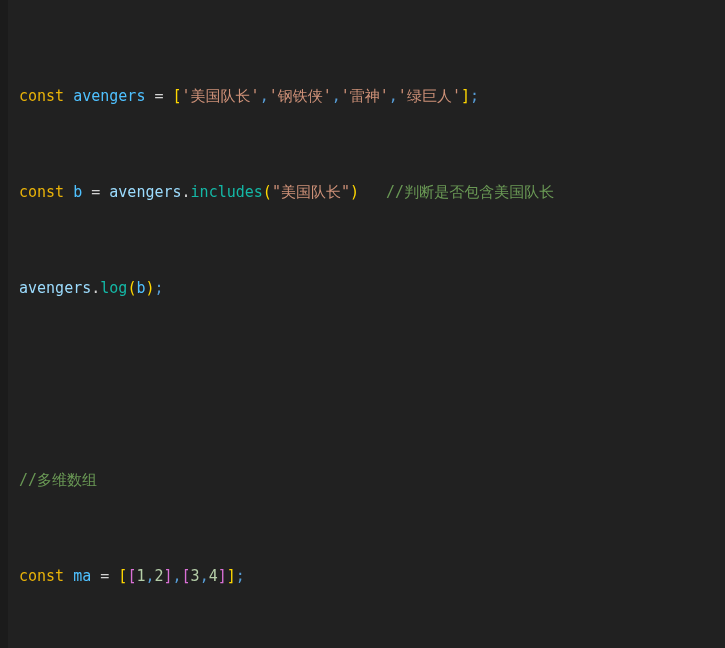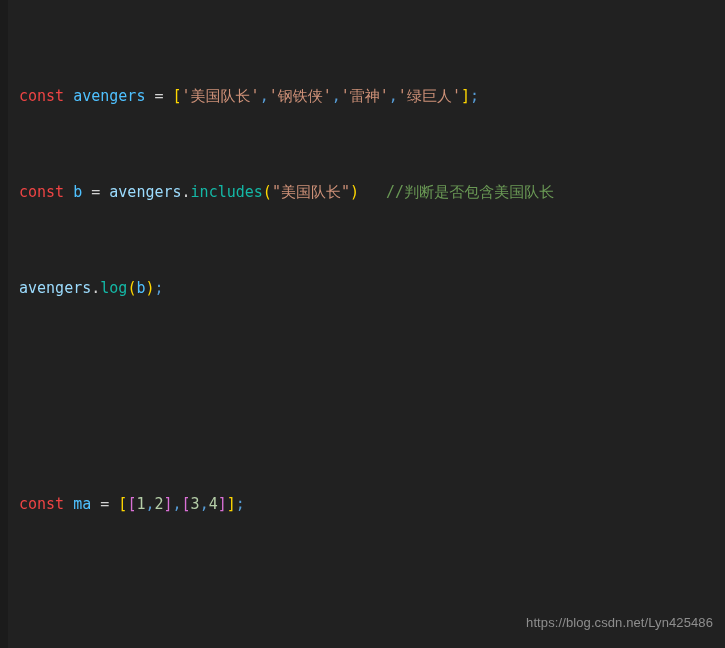--- a/index.html
+++ b/index.html
@@ -64,37 +64,38 @@
     position: absolute;
     right: 12px;
     bottom: 13px;
     color: #8e8e8e;
     font-family: "Liberation Sans", sans-serif;
     font-size: 13px;
     letter-spacing: 0.1px;
     user-select: none;
   }
 </style>
-<style>.kw{color:#ef4444;}.var{color:#9CDCFE;}.varb{color:#4FC1FF;}.fn{color:#14b8a6;}.str{color:#CE9178;}.num{color:#B5CEA8;}.cmt{color:#6A9955;}.op{color:#D4D4D4;}.punc{color:#569CD6;}.plain{color:#D4D4D4;}.b1{color:#FFD700;}.b2{color:#DA70D6;}#watermark{color:#8e8e8e;}#editor{background:#212121;}#gutter{background:#1b1b1b;}</style></head>
+<style>.kw{color:#eab308;}.var{color:#9CDCFE;}.varb{color:#4FC1FF;}.fn{color:#14b8a6;}.str{color:#CE9178;}.num{color:#B5CEA8;}.cmt{color:#6A9955;}.op{color:#D4D4D4;}.punc{color:#569CD6;}.plain{color:#D4D4D4;}.b1{color:#FFD700;}.b2{color:#DA70D6;}#watermark{color:#8e8e8e;}#editor{background:#212121;}#gutter{background:#1b1b1b;}</style></head>
 <body>
 
 <div id="editor">
 
   <div id="gutter"></div>
 
   <div id="code">
 
     <div class="line"><span class="kw">const</span><span class="plain"> </span><span class="varb">avengers</span><span class="plain"> </span><span class="op">=</span><span class="plain"> </span><span class="b1">[</span><span class="str">'</span><span class="str cn">美国队长</span><span class="str">'</span><span class="punc">,</span><span class="str">'</span><span class="str cn">钢铁侠</span><span class="str">'</span><span class="punc">,</span><span class="str">'</span><span class="str cn">雷神</span><span class="str">'</span><span class="punc">,</span><span class="str">'</span><span class="str cn">绿巨人</span><span class="str">'</span><span class="b1">]</span><span class="punc">;</span></div>
 
     <div class="line"><span class="kw">const</span><span class="plain"> </span><span class="varb">b</span><span class="plain"> </span><span class="op">=</span><span class="plain"> </span><span class="var">avengers</span><span class="op">.</span><span class="fn">includes</span><span class="b1">(</span><span class="str">"</span><span class="str cn">美国队长</span><span class="str">"</span><span class="b1">)</span><span class="plain">   </span><span class="cmt">//</span><span class="cmt cn">判断是否包含美国队长</span></div>
 
     <div class="line"><span class="var">avengers</span><span class="op">.</span><span class="fn">log</span><span class="b1">(</span><span class="varb">b</span><span class="b1">)</span><span class="punc">;</span></div>
 
     <div class="line blank"> </div>
 
+    <div class="line"><span class="cmt">//</span><span class="cmt cn">多维数组</span></div>
 
     <div class="line"><span class="kw">const</span><span class="plain"> </span><span class="varb">ma</span><span class="plain"> </span><span class="op">=</span><span class="plain"> </span><span class="b1">[</span><span class="b2">[</span><span class="num">1</span><span class="punc">,</span><span class="num">2</span><span class="b2">]</span><span class="punc">,</span><span class="b2">[</span><span class="num">3</span><span class="punc">,</span><span class="num">4</span><span class="b2">]</span><span class="b1">]</span><span class="punc">;</span></div>
 
     
 
     
 
     
 
     
@@ -126,15 +127,14 @@
     
 
     
 
     
 
     
 
   </div>
 
-  <div id="watermark">https://blog.csdn.net/Lyn425486</div>
 
 </div>
 
 </body></html>

